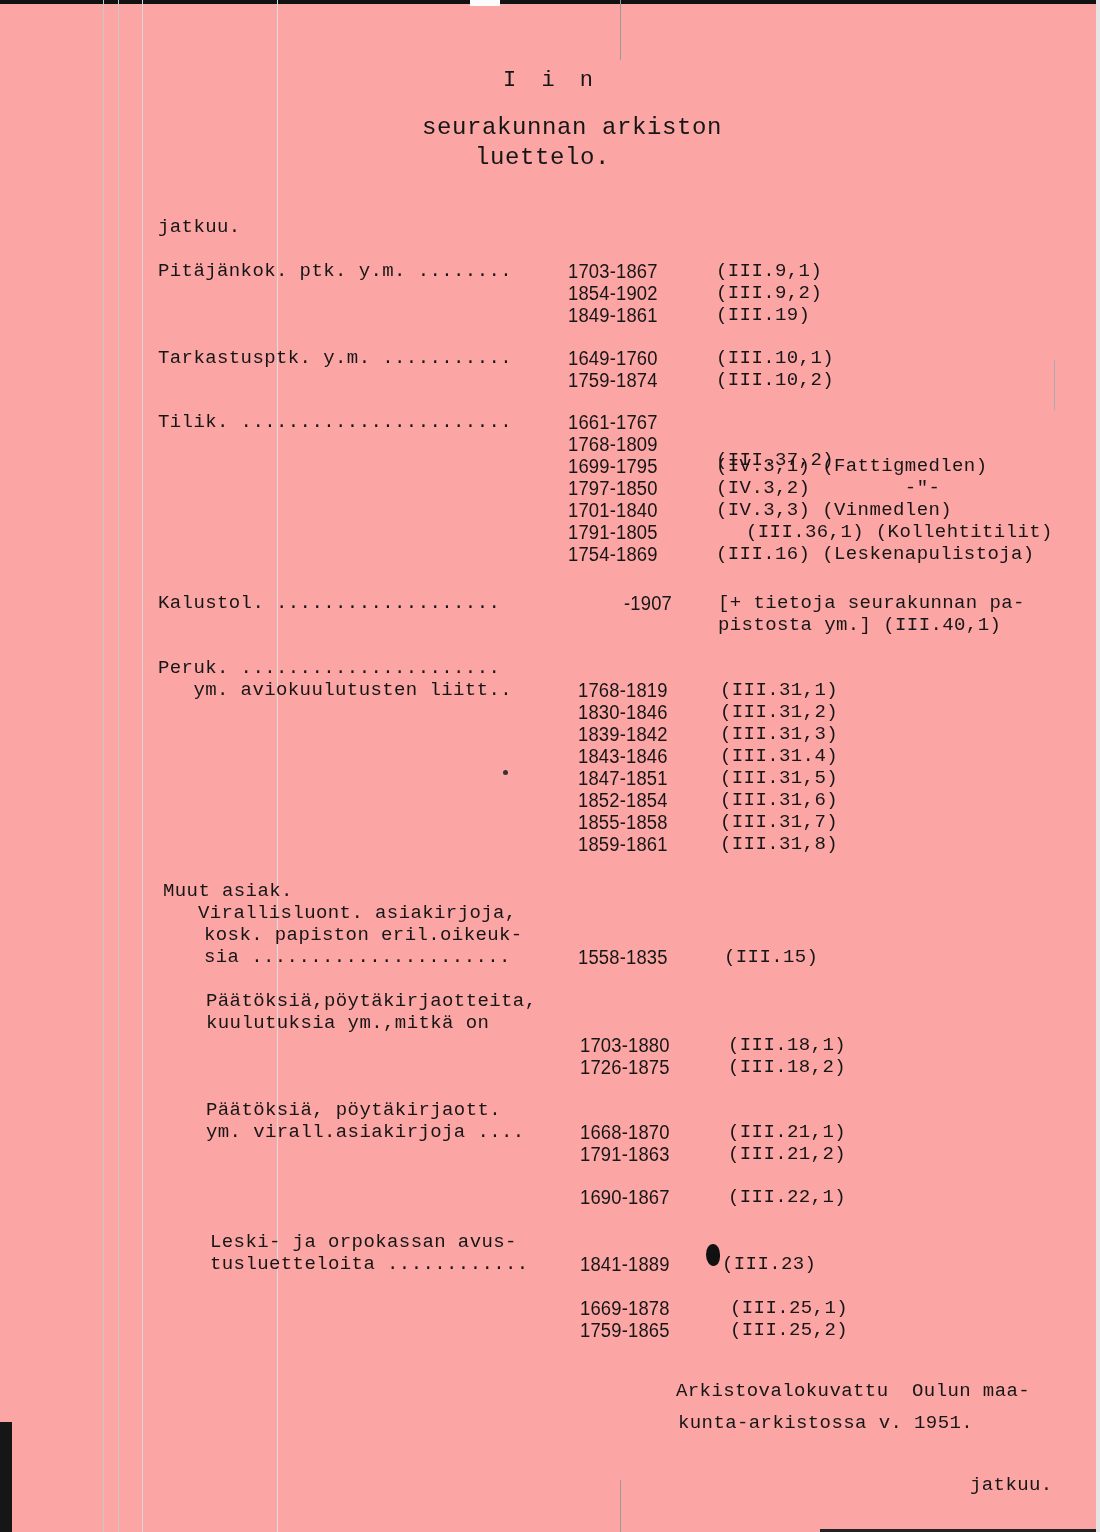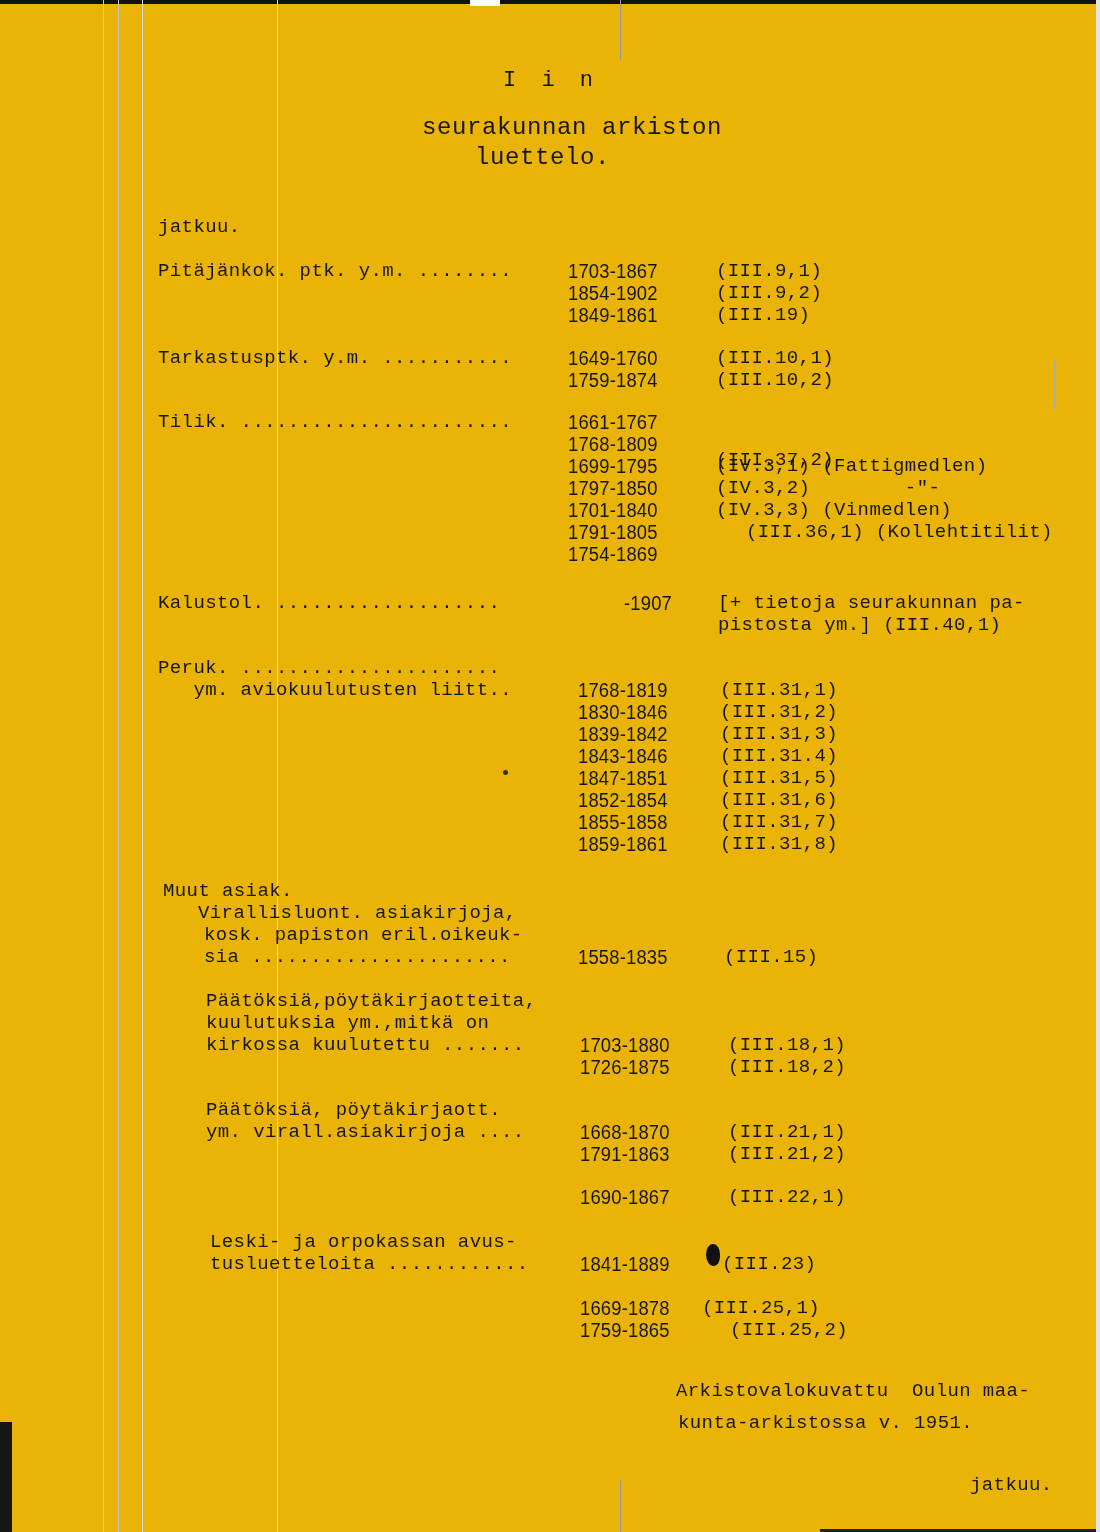--- a/index.html
+++ b/index.html
@@ -2,21 +2,21 @@
 <html><head>
 <meta charset="utf-8">
 <style>
   html, body { margin: 0; padding: 0; }
   body {
     width: 1100px; height: 1532px; position: relative; overflow: hidden;
     background: #fbfbfb;
     font-family: "Liberation Mono", "DejaVu Sans Mono", monospace;
     color: #161616;
   }
-  .page { position: absolute; inset: 0; background: #eab308; }
+  .page { position: absolute; inset: 0; background: #fca5a5; }
   .edge-top { position: absolute; left: 0; top: 0; width: 1100px; height: 4px; background: #111; }
   .edge-top-gap { position: absolute; left: 470px; top: 0; width: 30px; height: 6px; background: #fcfcfc; }
   .edge-bottom { position: absolute; left: 820px; bottom: 0; width: 280px; height: 3px; background: #222; }
   .edge-left { position: absolute; left: 0; bottom: 0; width: 12px; height: 110px; background: #161616; }
   .edge-right { position: absolute; right: 0; top: 0; width: 4px; height: 1532px; background: #e5e5e5; }
   .vline { position: absolute; width: 1px; background: #c8c8c8; }
   .t { position: absolute; white-space: pre; font-size: 19px; line-height: 22px; letter-spacing: 0.4px; }
   .title { font-size: 22px; letter-spacing: 6px; }
   .sub { font-size: 24px; letter-spacing: 0.6px; }
   .yr { font-family: "Liberation Sans Narrow", "Liberation Sans", "DejaVu Sans", sans-serif; font-size: 20px; letter-spacing: 0.2px; transform: scaleX(0.92); transform-origin: left; }
@@ -68,20 +68,21 @@
   <div class="t ref" style="left:716px;top:433px;margin-top:16px;">(III.37,2)</div>
   <div class="t yr" style="left:568px;top:455px;">1699-1795</div>
   <div class="t ref" style="left:716px;top:455px;">(IV.3,1) (Fattigmedlen)</div>
   <div class="t yr" style="left:568px;top:477px;">1797-1850</div>
   <div class="t ref" style="left:716px;top:477px;">(IV.3,2)        -"-</div>
   <div class="t yr" style="left:568px;top:499px;">1701-1840</div>
   <div class="t ref" style="left:716px;top:499px;">(IV.3,3) (Vinmedlen)</div>
   <div class="t yr" style="left:568px;top:521px;">1791-1805</div>
   <div class="t ref" style="left:746px;top:521px;">(III.36,1) (Kollehtitilit)</div>
   <div class="t yr" style="left:568px;top:543px;">1754-1869</div>
+  <div class="t ref" style="left:716px;top:543px;">(III.16) (Leskenapulistoja)</div>
 
   <div class="t" style="left:158px;top:592px;">Kalustol. ...................</div>
   <div class="t yr" style="left:624px;top:592px;">-1907</div>
   <div class="t ref" style="left:718px;top:592px;">[+ tietoja seurakunnan pa-</div>
   <div class="t ref" style="left:718px;top:614px;">pistosta ym.] (III.40,1)</div>
 
   <div class="t" style="left:158px;top:657px;">Peruk. ......................</div>
   <div class="t" style="left:158px;top:679px;">   ym. aviokuulutusten liitt..</div>
   <div class="t yr" style="left:578px;top:679px;">1768-1819</div>
   <div class="t ref" style="left:720px;top:679px;">(III.31,1)</div>
@@ -104,21 +105,20 @@
   <div class="t" style="left:163px;top:880px;">Muut asiak.</div>
 
   <div class="t" style="left:198px;top:902px;">Virallisluont. asiakirjoja,</div>
   <div class="t" style="left:204px;top:924px;">kosk. papiston eril.oikeuk-</div>
   <div class="t" style="left:204px;top:946px;">sia ......................</div>
   <div class="t yr" style="left:578px;top:946px;">1558-1835</div>
   <div class="t ref" style="left:724px;top:946px;">(III.15)</div>
 
   <div class="t" style="left:206px;top:990px;">Päätöksiä,pöytäkirjaotteita,</div>
   <div class="t" style="left:206px;top:1012px;">kuulutuksia ym.,mitkä on</div>
-  <div class="t" style="left:206px;top:1034px;">kirkossa kuulutettu .......</div>
   <div class="t yr" style="left:580px;top:1034px;">1703-1880</div>
   <div class="t ref" style="left:728px;top:1034px;">(III.18,1)</div>
   <div class="t yr" style="left:580px;top:1056px;">1726-1875</div>
   <div class="t ref" style="left:728px;top:1056px;">(III.18,2)</div>
 
   <div class="t" style="left:206px;top:1099px;">Päätöksiä, pöytäkirjaott.</div>
   <div class="t" style="left:206px;top:1121px;">ym. virall.asiakirjoja ....</div>
   <div class="t yr" style="left:580px;top:1121px;">1668-1870</div>
   <div class="t ref" style="left:728px;top:1121px;">(III.21,1)</div>
   <div class="t yr" style="left:580px;top:1143px;">1791-1863</div>
@@ -127,20 +127,20 @@
   <div class="t yr" style="left:580px;top:1186px;">1690-1867</div>
   <div class="t ref" style="left:728px;top:1186px;">(III.22,1)</div>
 
   <div class="t" style="left:210px;top:1231px;">Leski- ja orpokassan avus-</div>
   <div class="t" style="left:210px;top:1253px;">tusluetteloita ............</div>
   <div class="t yr" style="left:580px;top:1253px;">1841-1889</div>
   <div class="stain" style="left:706px;top:1244px;"></div>
   <div class="t ref" style="left:722px;top:1253px;">(III.23)</div>
 
   <div class="t yr" style="left:580px;top:1297px;">1669-1878</div>
-  <div class="t ref" style="left:702px;top:1297px;">(III.25,1)</div>
+  <div class="t ref" style="left:730px;top:1297px;">(III.25,1)</div>
   <div class="t yr" style="left:580px;top:1319px;">1759-1865</div>
   <div class="t ref" style="left:730px;top:1319px;">(III.25,2)</div>
 
   <div class="t" style="left:676px;top:1380px;">Arkistovalokuvattu  Oulun maa-</div>
   <div class="t" style="left:678px;top:1412px;">kunta-arkistossa v. 1951.</div>
   <div class="t" style="left:970px;top:1474px;">jatkuu.</div>
 </div>
 
 </body></html>

